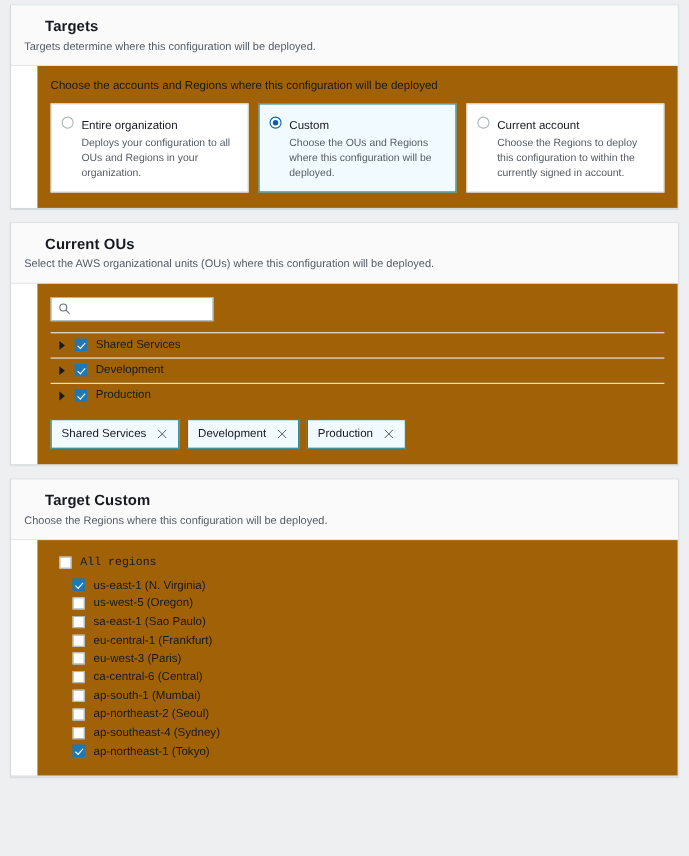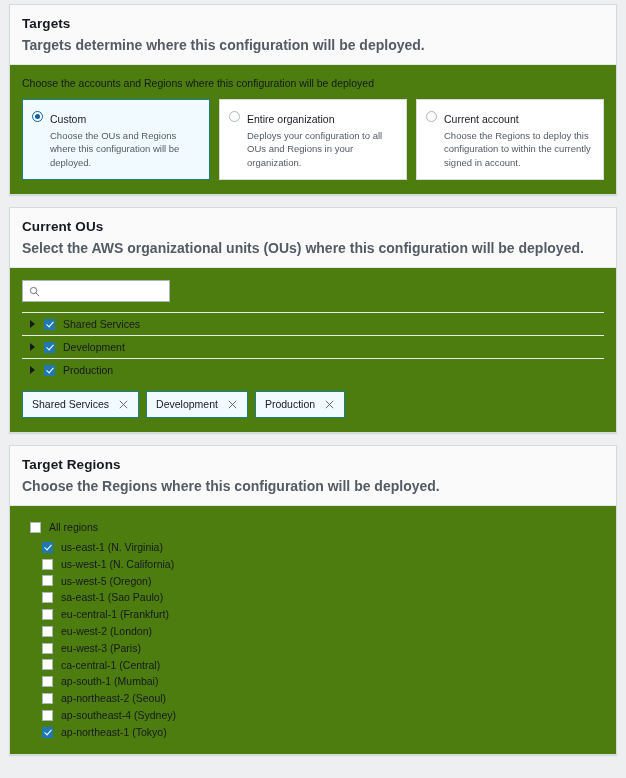--- a/index.html
+++ b/index.html
@@ -34,31 +34,32 @@
     background: #fafafa;
     border-bottom: 1px solid #e4e6e7;
     padding: 11px 12px 10px 12px;
   }
   .panel-title {
     font-size: 13.5px;
     font-weight: bold;
     color: #16191f;
     letter-spacing: .1px;
     line-height: 1.25;
+    margin-left: 19px;
   }
   .panel-desc {
-    font-size: 14px;
+    font-size: 10px;
     color: #545b64;
     margin-top: 3px;
     line-height: 1.3;
-    font-weight: bold;
   }
   .panel-body {
     padding: 12px 12px 14px 12px;
-    background: #4d7c0f;
+    background: #a16207;
+    margin-left: 24px;
   }
 
   
   .field-label {
     font-size: 10.5px;
     color: #16191f;
     margin-bottom: 8px;
     line-height: 1.3;
   }
   .card-row {
@@ -210,21 +211,21 @@
   }
   .chip-x { margin-left: 9px; display: block; }
 
   
   .regions { padding-top: 1px; }
   .reg-row {
     display: flex;
     align-items: center;
     height: 16.8px;
   }
-  .reg-row.all { margin-bottom: 3px; }
+  .reg-row.all { margin-bottom: 3px; font-family: Liberation Mono, monospace; }
   .reg-row .cbox { margin-left: 8px; }
   .reg-row.child .cbox { margin-left: 20px; }
   .reg-label {
     font-size: 10.5px;
     color: #16191f;
     margin-left: 8px;
     line-height: 1;
     white-space: nowrap;
   }
 </style>
@@ -234,34 +235,34 @@
 <div class="page">
 
   <section class="panel">
     <div class="panel-header">
       <div class="panel-title">Targets</div>
       <div class="panel-desc">Targets determine where this configuration will be deployed.</div>
     </div>
     <div class="panel-body">
       <div class="field-label">Choose the accounts and Regions where this configuration will be deployed</div>
       <div class="card-row">
+
+        <div class="tile">
+          <span class="radio"></span>
+          <span class="tile-text">
+            <span class="tile-title">Entire organization</span>
+            <span class="tile-desc" style="display:block">Deploys your configuration to all OUs and Regions in your organization.</span>
+          </span>
+        </div>
 
         <div class="tile selected">
           <span class="radio on"></span>
           <span class="tile-text">
             <span class="tile-title">Custom</span>
             <span class="tile-desc" style="display:block">Choose the OUs and Regions where this configuration will be deployed.</span>
-          </span>
-        </div>
-
-        <div class="tile">
-          <span class="radio"></span>
-          <span class="tile-text">
-            <span class="tile-title">Entire organization</span>
-            <span class="tile-desc" style="display:block">Deploys your configuration to all OUs and Regions in your organization.</span>
           </span>
         </div>
 
         <div class="tile">
           <span class="radio"></span>
           <span class="tile-text">
             <span class="tile-title">Current account</span>
             <span class="tile-desc" style="display:block">Choose the Regions to deploy this configuration to within the currently signed in account.</span>
           </span>
         </div>
@@ -325,63 +326,55 @@
             <line x1="13.4" y1="2.6" x2="2.6" y2="13.4" stroke="#545b64" stroke-width="1.3"></line>
           </svg>
         </div>
       </div>
 
     </div>
   </section>
 
   <section class="panel">
     <div class="panel-header">
-      <div class="panel-title">Target Regions</div>
+      <div class="panel-title">Target Custom</div>
       <div class="panel-desc">Choose the Regions where this configuration will be deployed.</div>
     </div>
     <div class="panel-body">
       <div class="regions">
 
         <div class="reg-row all">
           <span class="cbox"></span>
           <span class="reg-label">All regions</span>
         </div>
 
         <div id="region-rows">
             <div class="reg-row child">
               <span class="cbox on"></span>
               <span class="reg-label">us-east-1 (N. Virginia)</span>
             </div>
             <div class="reg-row child">
               <span class="cbox"></span>
-              <span class="reg-label">us-west-1 (N. California)</span>
-            </div>
-            <div class="reg-row child">
-              <span class="cbox"></span>
               <span class="reg-label">us-west-5 (Oregon)</span>
             </div>
             <div class="reg-row child">
               <span class="cbox"></span>
               <span class="reg-label">sa-east-1 (Sao Paulo)</span>
             </div>
             <div class="reg-row child">
               <span class="cbox"></span>
               <span class="reg-label">eu-central-1 (Frankfurt)</span>
             </div>
             <div class="reg-row child">
               <span class="cbox"></span>
-              <span class="reg-label">eu-west-2 (London)</span>
-            </div>
-            <div class="reg-row child">
-              <span class="cbox"></span>
               <span class="reg-label">eu-west-3 (Paris)</span>
             </div>
             <div class="reg-row child">
               <span class="cbox"></span>
-              <span class="reg-label">ca-central-1 (Central)</span>
+              <span class="reg-label">ca-central-6 (Central)</span>
             </div>
             <div class="reg-row child">
               <span class="cbox"></span>
               <span class="reg-label">ap-south-1 (Mumbai)</span>
             </div>
             <div class="reg-row child">
               <span class="cbox"></span>
               <span class="reg-label">ap-northeast-2 (Seoul)</span>
             </div>
             <div class="reg-row child">

